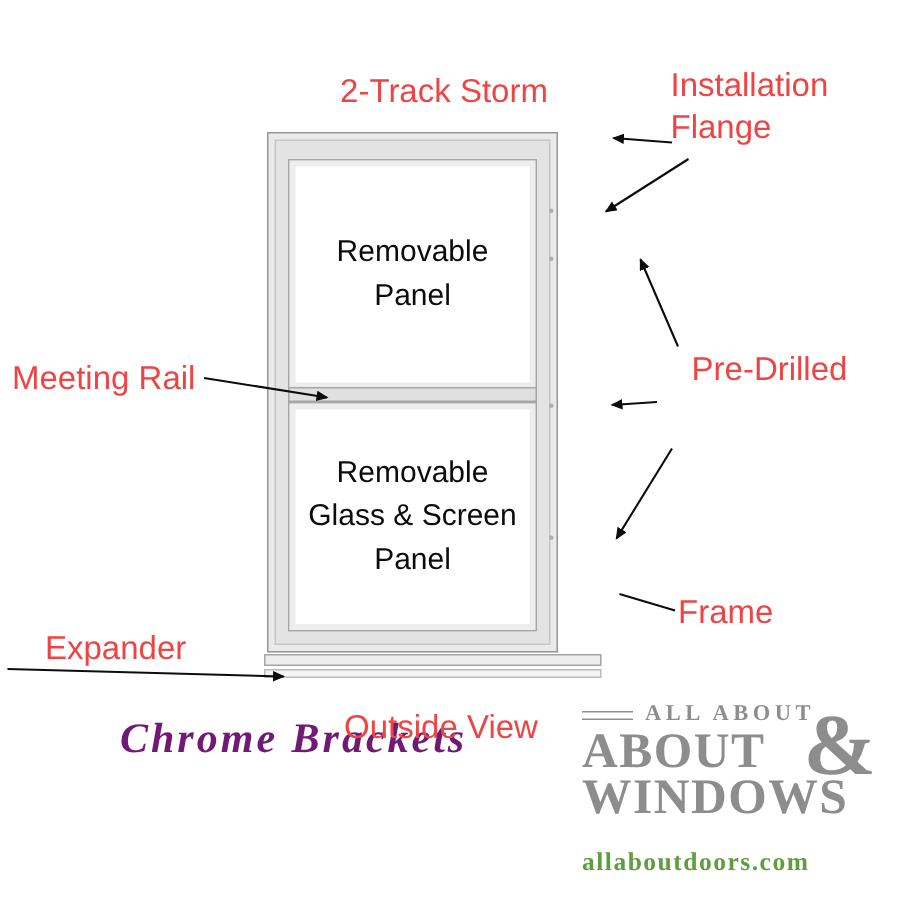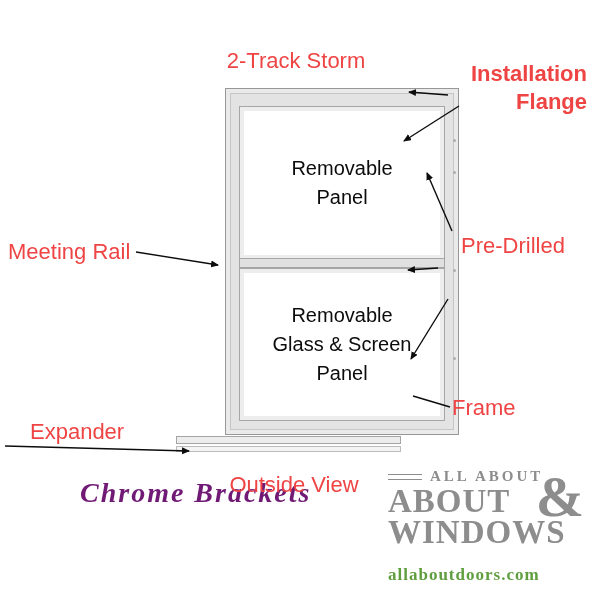--- a/index.html
+++ b/index.html
@@ -10,35 +10,34 @@
     font-family: "Liberation Sans", sans-serif;
     color: #111;
     overflow: hidden;
   }
   .abs { position: absolute; }
 
   
   .callout { font-size: 22px; color: #ef4444; z-index: 2; }
   .callout .cl-line { display: block; }
   .title        { left: 180px; top: 48px;  width: 232px; text-align: center; }
-  .lbl-install  { left: 447px; top: 60px;  width: 140px; text-align: right; line-height: 1.25; font-weight: bold; }
+  .lbl-install  { left: 447px; top: 43px;  width: 140px; text-align: left; line-height: 1.25; }
   .lbl-meeting  { left: 8px;   top: 239px; }
   .lbl-predrill { left: 436px; top: 232px; width: 154px; text-align: center; line-height: 1.3; }
   .lbl-frame    { left: 452px; top: 395px; }
   .lbl-expander { left: 30px;  top: 419px; }
   .caption      { left: 188px; top: 472px; width: 212px; text-align: center; z-index: 2; }
 
   
   .win-outer {
-    left: 178px; top: 88px; width: 234px; height: 347px;
+    left: 178px; top: 88px; width: 194px; height: 347px;
     background: #eaeaea;
     border: 1px solid #979797;
     box-sizing: border-box;
     z-index: 1;
-    margin-left: 47px;
   }
   .win-track {
     position: absolute; left: 4px; right: 4px; top: 4px; bottom: 4px;
     border: 1px solid #c6c6c6;
     background: #e3e3e3;
   }
   .sash {
     position: absolute; left: 13px; right: 13px;
     background: #ffffff;
     border: 1px solid #a6a6a6;

